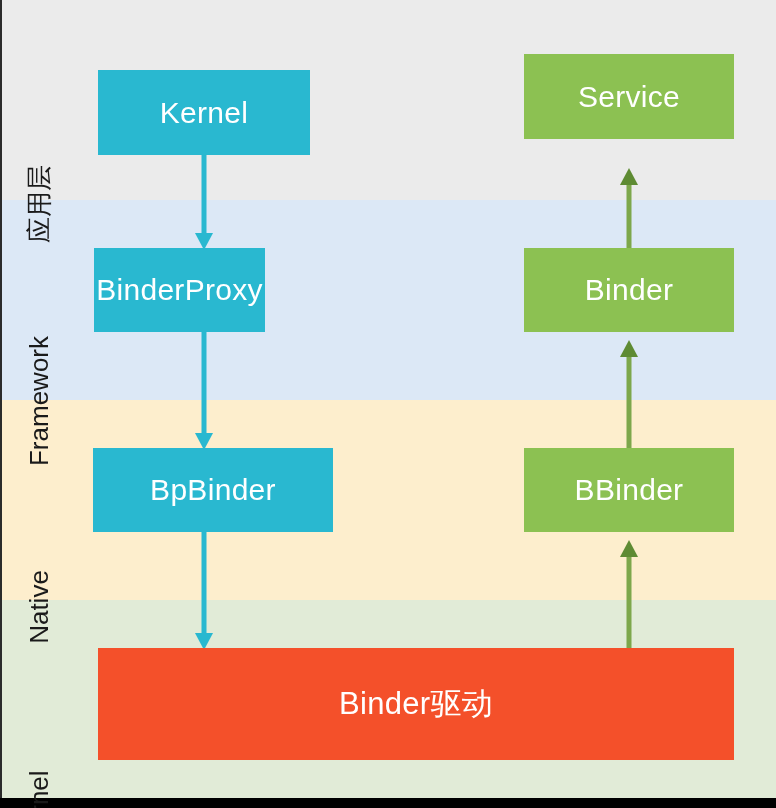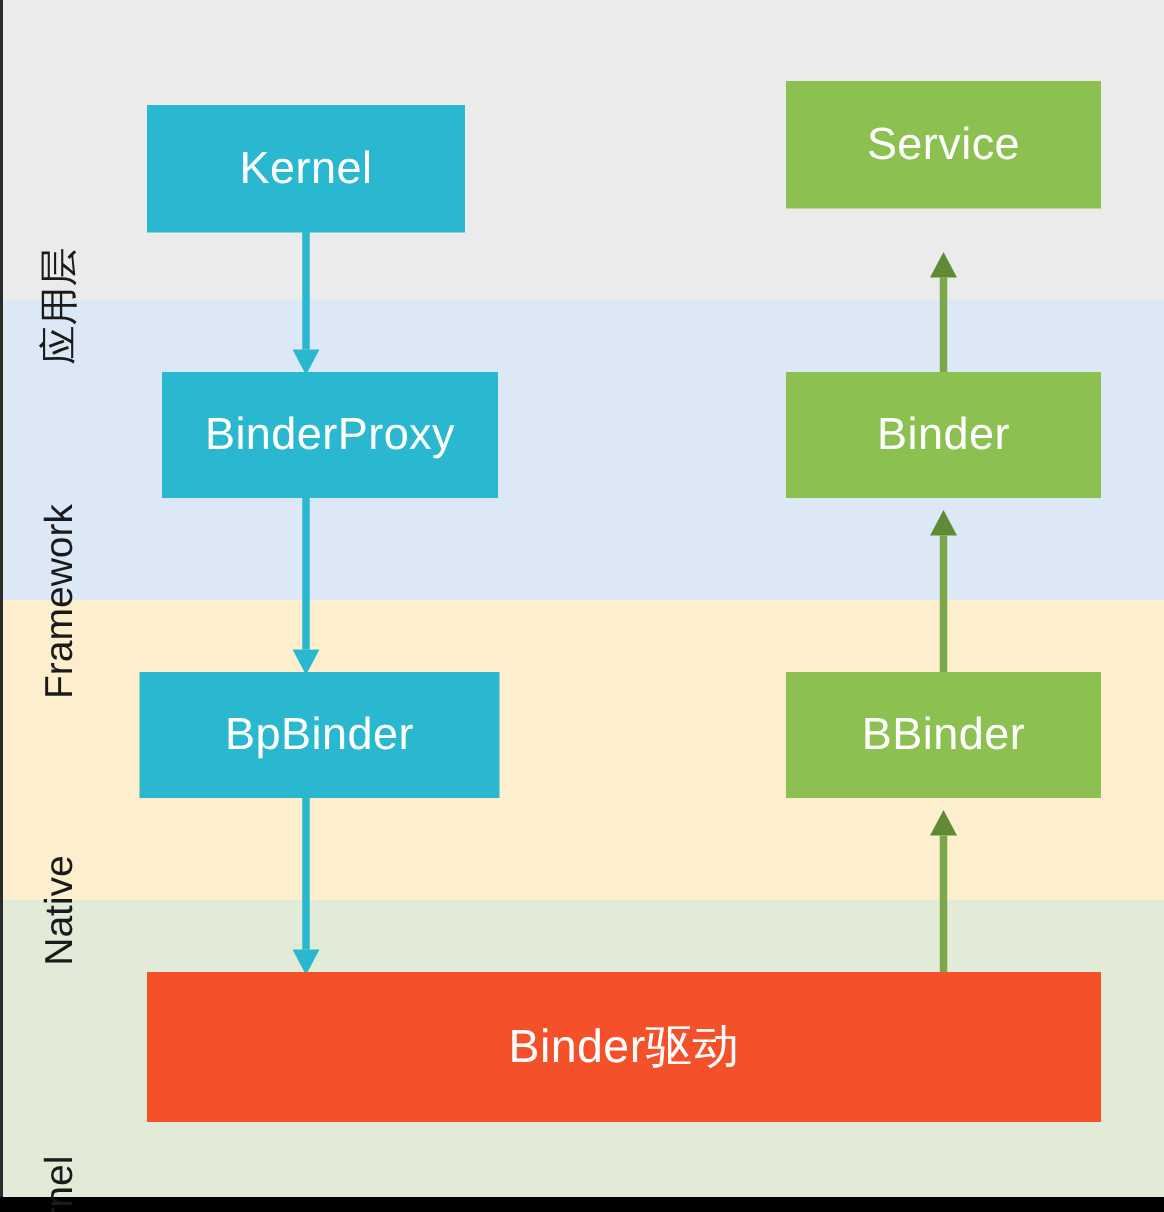--- a/index.html
+++ b/index.html
@@ -75,25 +75,25 @@
     letter-spacing: 0.3px;
     box-sizing: border-box;
     z-index: 3;
   }
   .node-blue  { background: #29b8d0; }
   .node-green { background: #8cc152; }
   .node-red   { background: #f4502a; }
 
   .n-client       { left: 98px;  top: 70px;  width: 212px; height: 85px; }
   .n-service      { left: 524px; top: 54px;  width: 210px; height: 85px; }
-  .n-binderproxy  { left: 108px;  top: 248px; width: 224px; height: 84px; }
+  .n-binderproxy  { left: 94px;  top: 248px; width: 171px; height: 84px; }
   .n-binder       { left: 524px; top: 248px; width: 210px; height: 84px; text-align: right; }
   .n-bpbinder     { left: 93px;  top: 448px; width: 240px; height: 84px; }
   .n-bbinder      { left: 524px; top: 448px; width: 210px; height: 84px; text-align: center; }
-  .n-driver       { left: 98px;  top: 648px; width: 636px; height: 100px; font-size: 31px; }
+  .n-driver       { left: 98px;  top: 648px; width: 636px; height: 112px; font-size: 31px; }
 
   
   .arrow {
     position: absolute;
     z-index: 2;
   }
   .arrow .shaft {
     position: absolute;
     left: 50%;
     transform: translateX(-50%);

